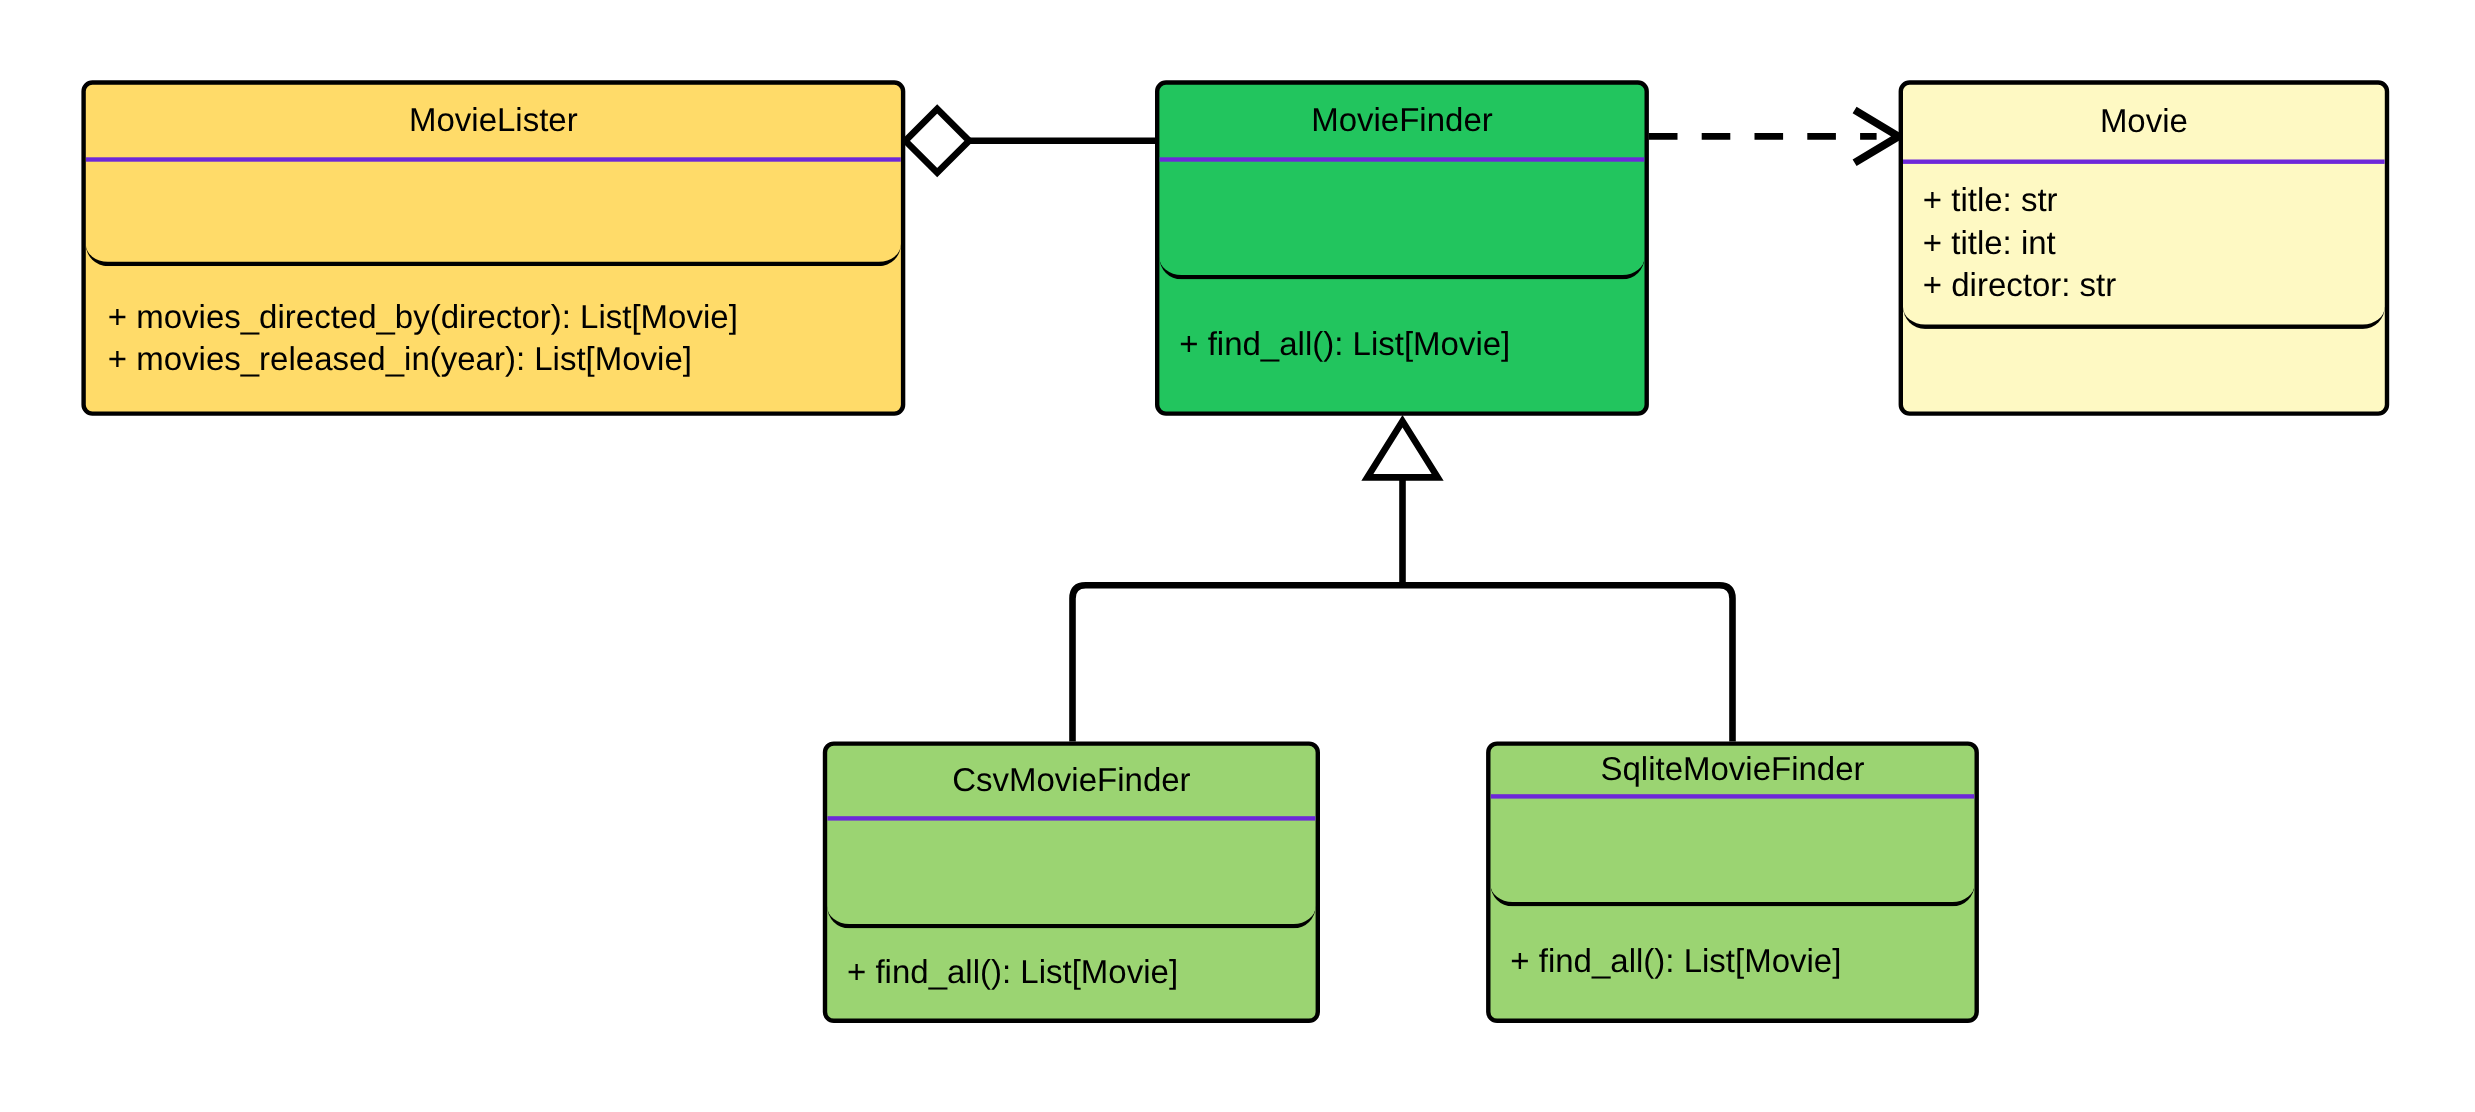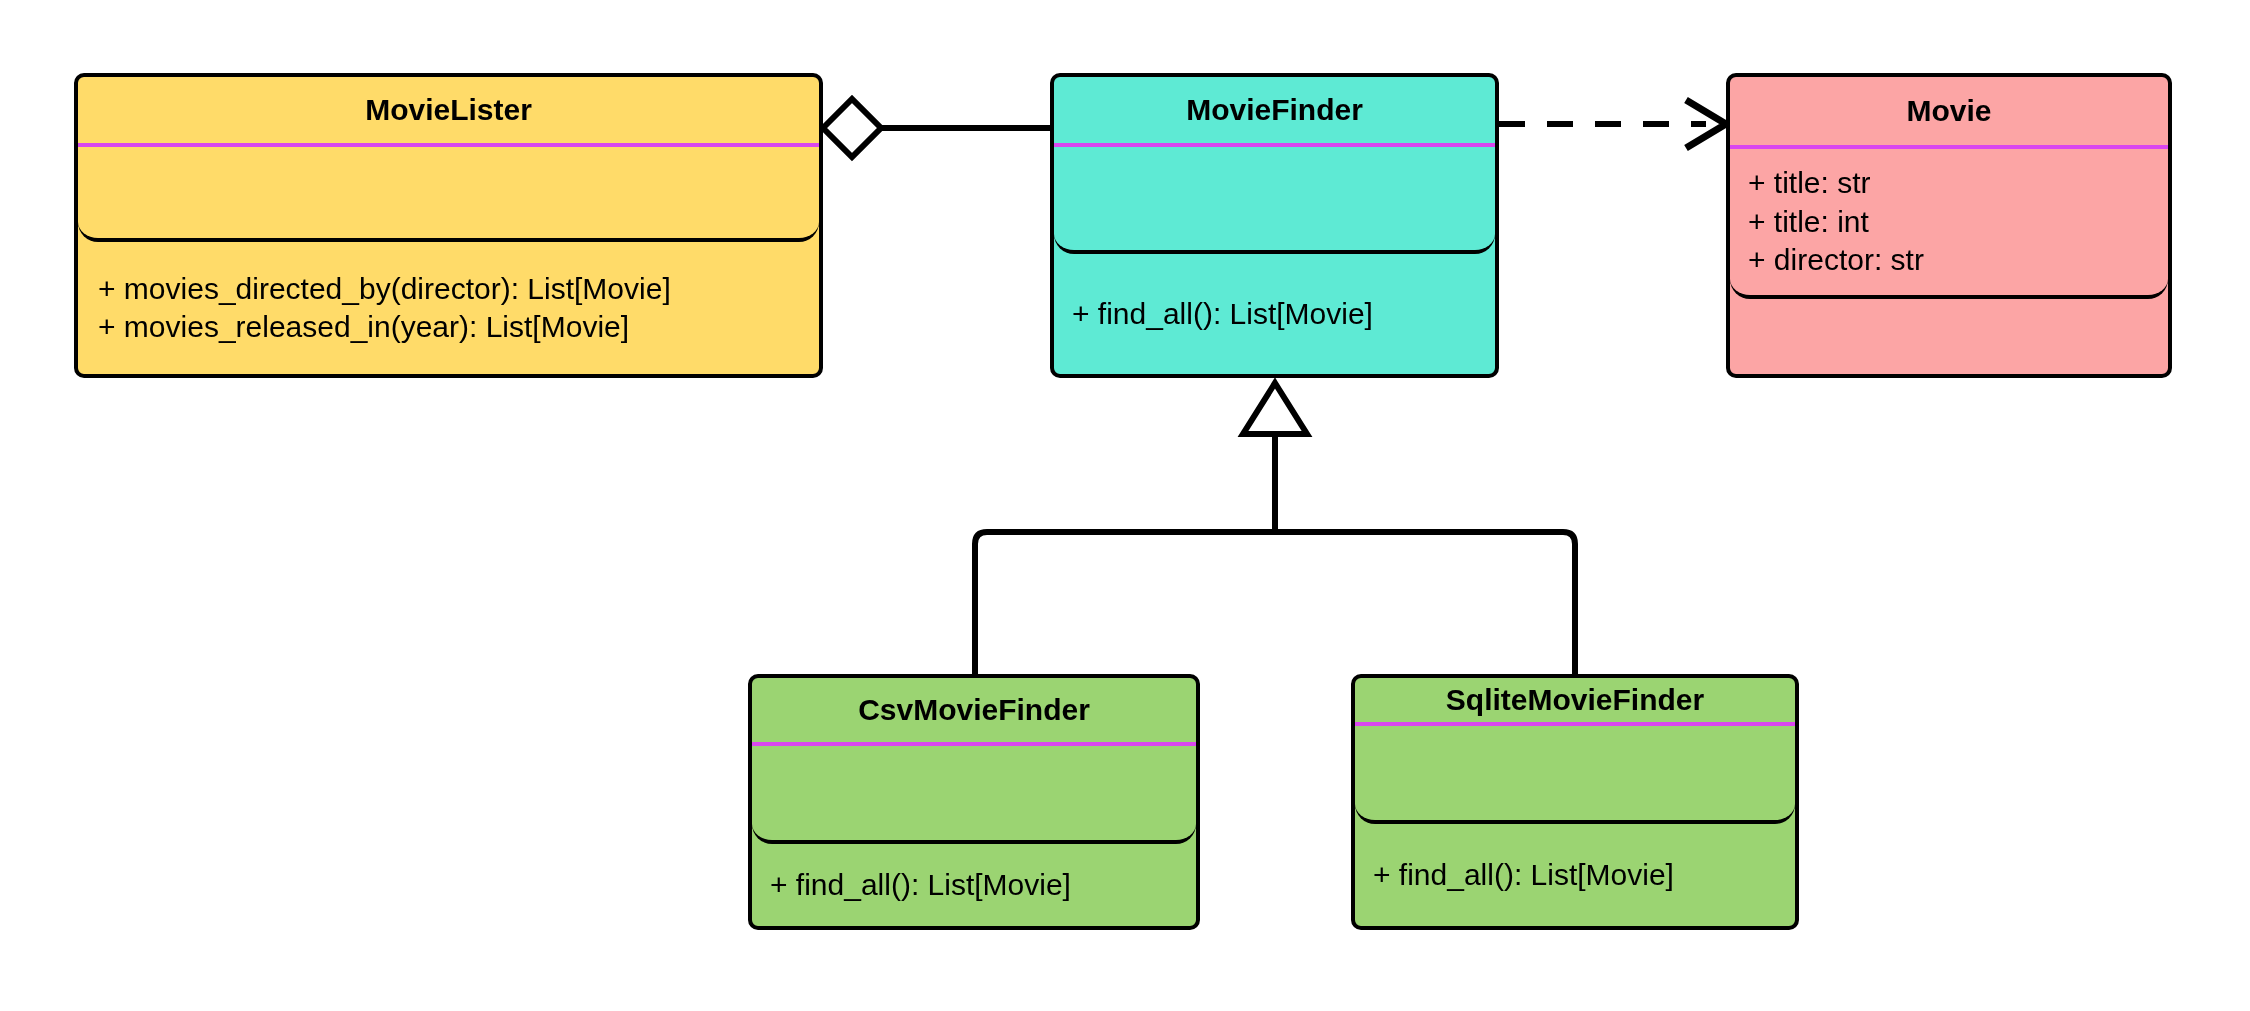--- a/index.html
+++ b/index.html
@@ -34,22 +34,21 @@
   }
   .cls-name {
     box-sizing: border-box;
     text-align: center;
     font-size: 30px;
     color: #000000;
     line-height: 1;
     display: flex;
     align-items: center;
     justify-content: center;
-    border-bottom: 4px solid #d946ef;
-    font-weight: bold;
+    border-bottom: 4px solid #6d28d9;
   }
   .cls-attrs, .cls-methods {
     box-sizing: border-box;
     padding: 0 18px;
     font-size: 30px;
     color: #000000;
     display: flex;
     flex-direction: column;
     justify-content: center;
   }
@@ -91,29 +90,29 @@
 
   <div class="uml-class" style="left:74px; top:73px; width:749px; height:305px; background:#ffdb69;">
     <div class="cls-name" style="height:70px;">MovieLister</div>
     <div class="cls-attrs empty-compartment" style="height:95px;"></div>
     <div class="cls-methods" style="flex:1;padding-left:20px;">
       <div class="member">+ movies_directed_by(director): List[Movie]</div>
       <div class="member">+ movies_released_in(year): List[Movie]</div>
     </div>
   </div>
 
-  <div class="uml-class" style="left:1050px; top:73px; width:449px; height:305px; background:#5eead4;">
+  <div class="uml-class" style="left:1050px; top:73px; width:449px; height:305px; background:#22c55e;">
     <div class="cls-name" style="height:70px;">MovieFinder</div>
     <div class="cls-attrs empty-compartment" style="height:107px;"></div>
     <div class="cls-methods" style="flex:1;">
       <div class="member">+ find_all(): List[Movie]</div>
     </div>
   </div>
 
-  <div class="uml-class" style="left:1726px; top:73px; width:446px; height:305px; background:#fca5a5;">
+  <div class="uml-class" style="left:1726px; top:73px; width:446px; height:305px; background:#fef9c3;">
     <div class="cls-name" style="height:72px;">Movie</div>
     <div class="cls-attrs" style="height:150px;">
       <div class="member">+ title: str</div>
       <div class="member">+ title: int</div>
       <div class="member">+ director: str</div>
     </div>
     <div class="cls-methods empty-compartment" style="flex:1;"></div>
   </div>
 
   <div class="uml-class" style="left:748px; top:674px; width:452px; height:256px; background:#9bd472;">

